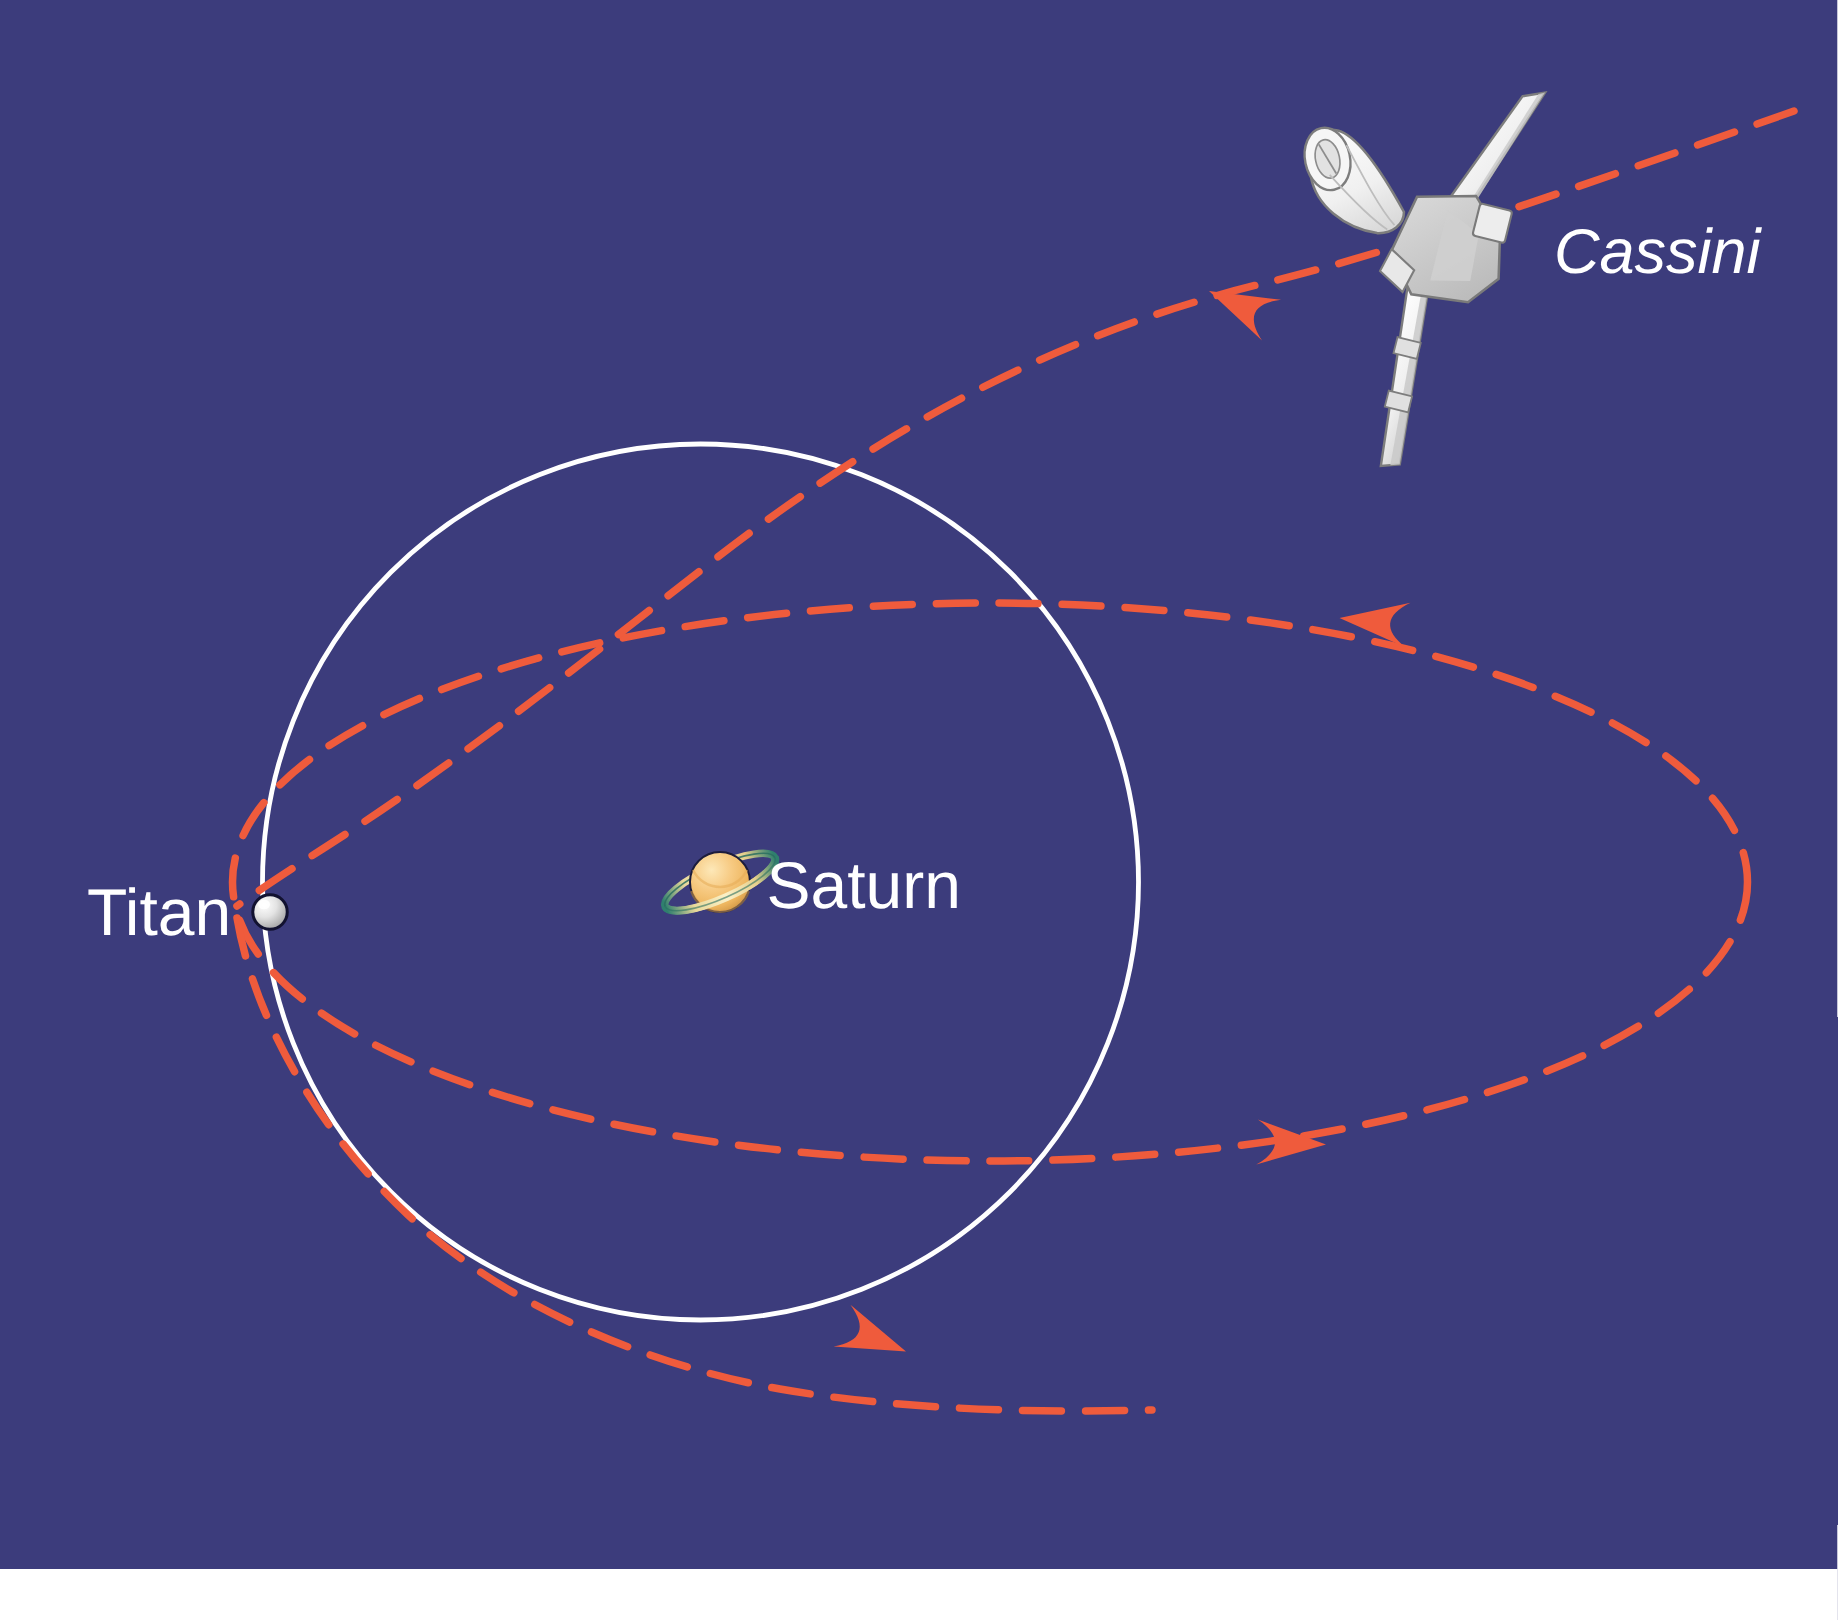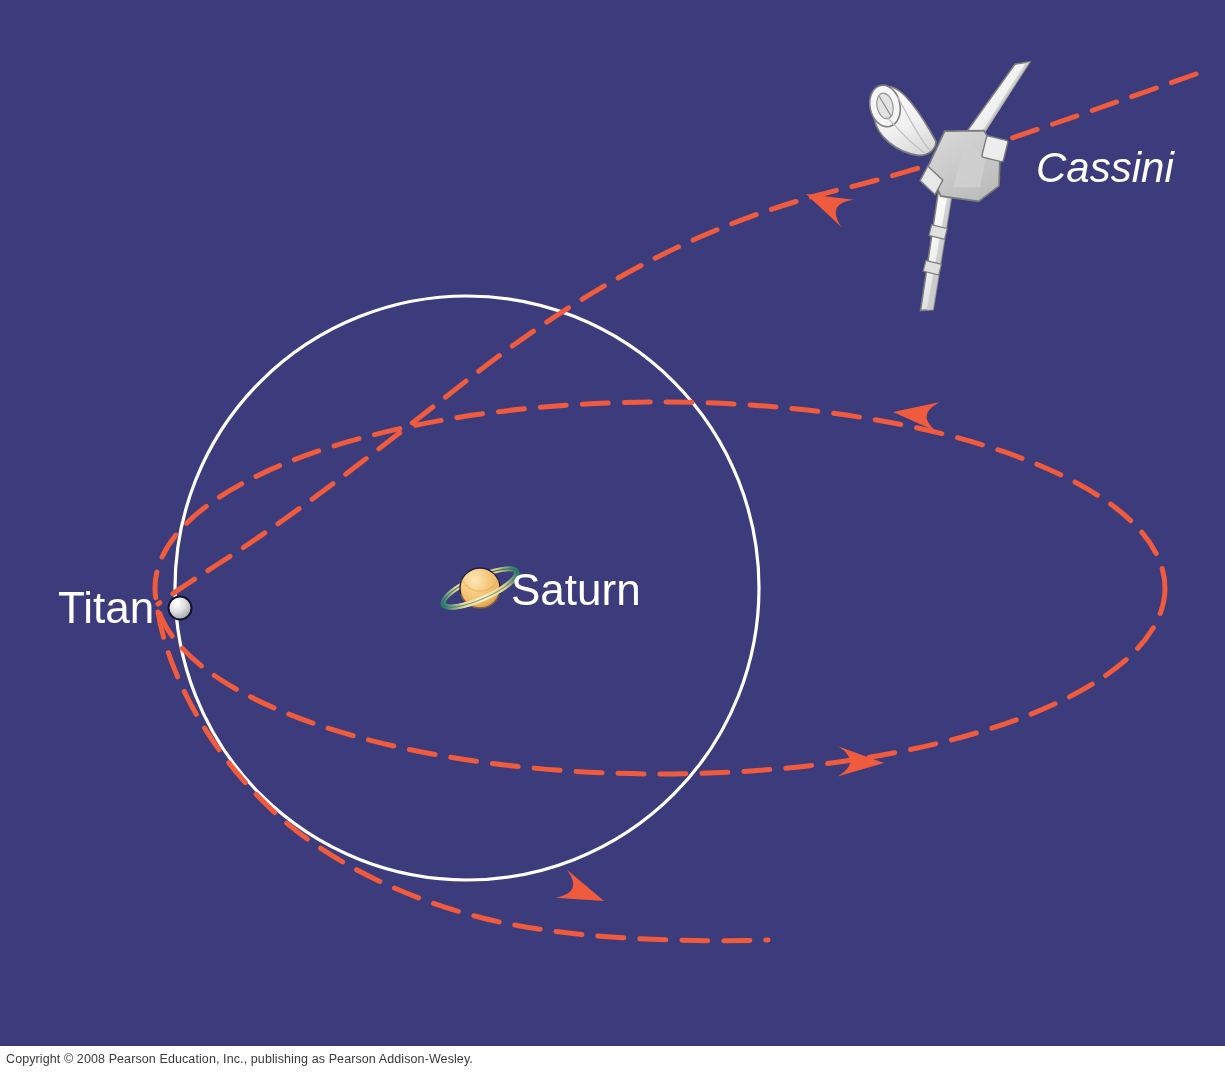--- a/index.html
+++ b/index.html
@@ -182,15 +182,14 @@
       <path d="M -76,-34 C -58,-22 -42,-12 -30,-8" fill="none" stroke="#bdbdbd" stroke-width="1.2"></path>
 
       <path d="M -24,4 L -6,14 L -10,30 L -28,20 Z" fill="#e8e8e8" stroke="#7d7d7d" stroke-width="1.4"></path>
     </g>
 
     <text x="1036" y="182" class="svg-label-craft">Cassini</text>
 
   </svg>
 
   <div id="copyright-bar"></div>
-  <div id="copyright-text">Copyright © 2008 Pearson Education, Inc., publishing as Pearson Addison-Wesley.</div>
 
 </div>
 
 </body></html>

